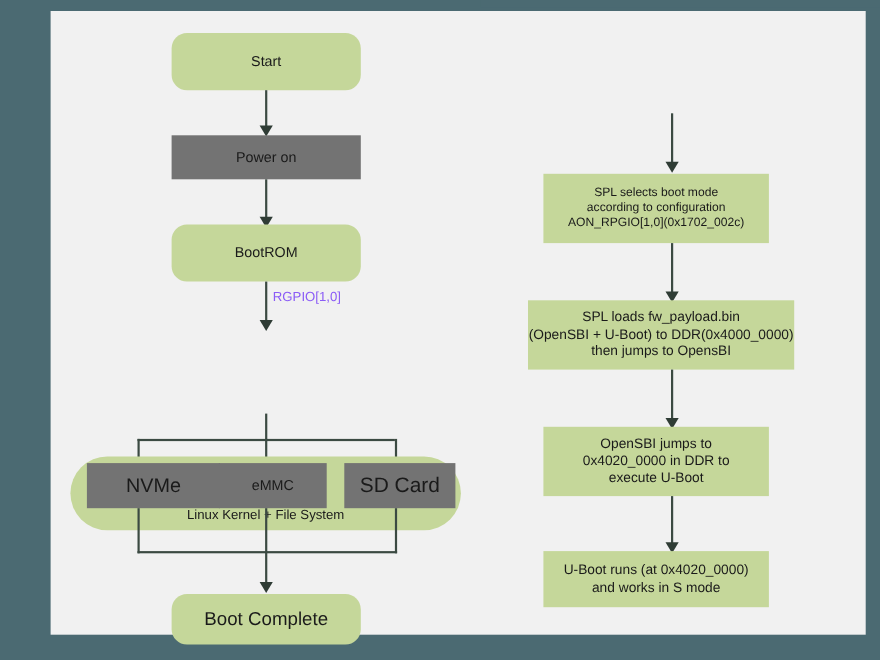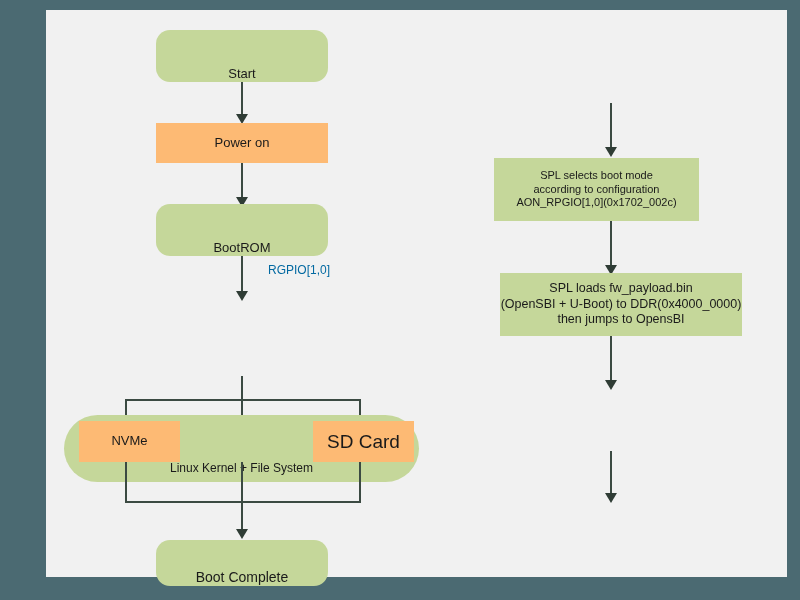--- a/index.html
+++ b/index.html
@@ -32,44 +32,43 @@
     position: absolute;
     display: flex;
     align-items: center;
     justify-content: center;
     text-align: center;
     color: #1a1a1a;
     line-height: 1.25;
     white-space: pre-line;
   }
   .green   { background: #c5d79a; }
-  .blue    { background: #fdba74; }
-  .rounded { border-radius: 14px; align-items: flex-end; }
+  .blue    { background: #737373; }
+  .rounded { border-radius: 14px; }
   .pill    { border-radius: 40px; }
   .rect    { border-radius: 0; }
 
   
   .vline, .hline {
     position: absolute;
     background: #3b4a42;
   }
   .vline { width: 2px; }
   .hline { height: 2px; }
   .arrowhead {
     position: absolute;
     width: 0; height: 0;
     border-left: 6px solid transparent;
     border-right: 6px solid transparent;
     border-top: 10px solid #2f3c35;
   }
   .edge-label {
     position: absolute;
-    color: #0369a1;
+    color: #8b5cf6;
     white-space: nowrap;
-    margin-left: 20px;
   }
   .sublabel {
     position: absolute;
     color: #1a1a1a;
     text-align: center;
     white-space: nowrap;
   }
 </style>
 </head>
 <body>
@@ -110,56 +109,68 @@
     <div class="arrowhead" style="left:74px; top:407px;"></div>
 
     <div class="vline" style="left:195px; top:389px; height:22px;"></div>
     <div class="arrowhead" style="left:190px; top:407px;"></div>
 
     <div class="vline" style="left:313px; top:389px; height:22px;"></div>
     <div class="arrowhead" style="left:308px; top:407px;"></div>
 
     <div class="node green pill" style="left:18px; top:405px; width:355px; height:67px;"></div>
 
-    <div class="node blue rect" style="left:33px; top:411px; width:101px; height:41px; font-size:13px;">
+    <div class="node blue rect" style="left:33px; top:411px; width:121px; height:41px; font-size:18px;">
       <span>NVMe</span>
+    </div>
+    <div class="node blue rect" style="left:153px; top:411px; width:98px; height:41px; font-size:13px;">
+      <span>eMMC</span>
     </div>
     <div class="node blue rect" style="left:267px; top:411px; width:101px; height:41px; font-size:19px;">
       <span>SD Card</span>
     </div>
 
     <div class="sublabel" style="left:18px; top:451px; width:355px; font-size:12px;">Linux Kernel + File System</div>
 
     <div class="vline" style="left:79px; top:452px; height:41px;"></div>
     <div class="vline" style="left:313px; top:452px; height:41px;"></div>
     <div class="hline" style="left:79px; top:491px; width:236px;"></div>
     <div class="vline" style="left:195px; top:452px; height:72px;"></div>
     <div class="arrowhead" style="left:190px; top:519px;"></div>
 
-    <div class="node green rounded" style="left:110px; top:530px; width:172px; height:46px; font-size:14px;">
+    <div class="node green rounded" style="left:110px; top:530px; width:172px; height:46px; font-size:17px;">
       <span>Boot Complete</span>
     </div>
 
     <div class="vline" style="left:564px; top:93px; height:48px;"></div>
     <div class="arrowhead" style="left:559px; top:137px;"></div>
 
     <div class="node green rect" style="left:448px; top:148px; width:205px; height:63px; font-size:11px;">
       <span>SPL selects boot mode
 according to configuration
 AON_RPGIO[1,0](0x1702_002c)</span>
     </div>
     <div class="vline" style="left:564px; top:211px; height:48px;"></div>
     <div class="arrowhead" style="left:559px; top:255px;"></div>
 
-    <div class="node green rect" style="left:454px; top:263px; width:242px; height:63px; font-size:12.5px;">
+    <div class="node green rect" style="left:434px; top:263px; width:242px; height:63px; font-size:12.5px;">
       <span>SPL loads fw_payload.bin
 (OpenSBI + U-Boot) to DDR(0x4000_0000)
 then jumps to OpensBI</span>
     </div>
     <div class="vline" style="left:564px; top:326px; height:48px;"></div>
     <div class="arrowhead" style="left:559px; top:370px;"></div>
 
+    <div class="node green rect" style="left:448px; top:378px; width:205px; height:63px; font-size:12.5px;">
+      <span>OpenSBI jumps to
+0x4020_0000 in DDR to
+execute U-Boot</span>
+    </div>
     <div class="vline" style="left:564px; top:441px; height:46px;"></div>
     <div class="arrowhead" style="left:559px; top:483px;"></div>
 
+    <div class="node green rect" style="left:448px; top:491px; width:205px; height:51px; font-size:12.5px;">
+      <span>U-Boot runs (at 0x4020_0000)
+and works in S mode</span>
+    </div>
 
   </div>
 </div>
 
 </body></html>

